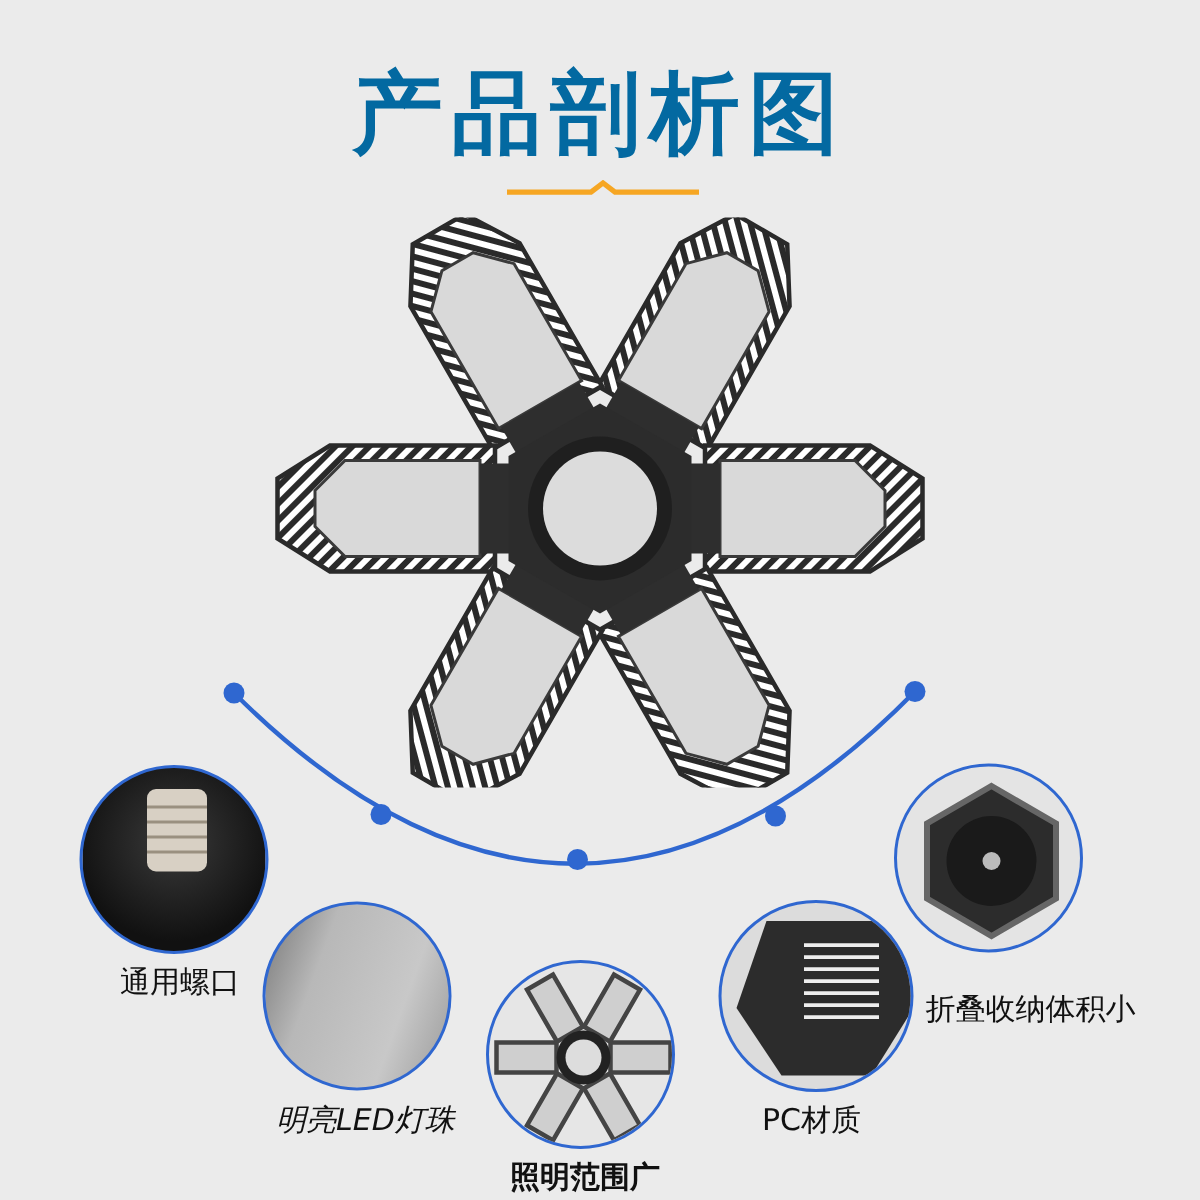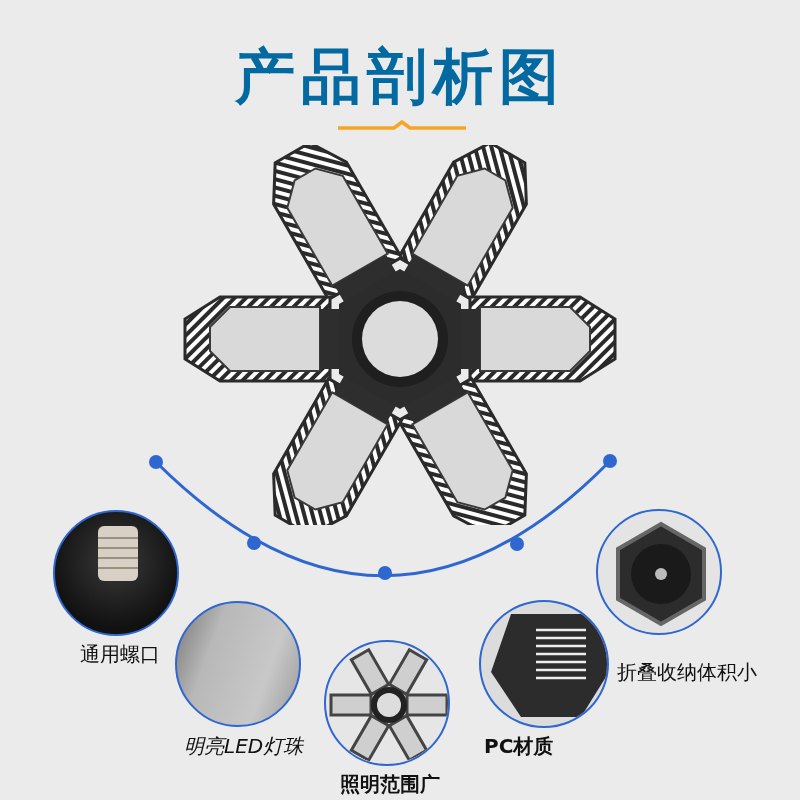--- a/index.html
+++ b/index.html
@@ -94,21 +94,21 @@
       <line x1="55" y1="28" x2="105" y2="28"></line>
         <line x1="55" y1="36" x2="105" y2="36"></line>
         <line x1="55" y1="44" x2="105" y2="44"></line>
         <line x1="55" y1="52" x2="105" y2="52"></line>
         <line x1="55" y1="60" x2="105" y2="60"></line>
         <line x1="55" y1="68" x2="105" y2="68"></line>
         <line x1="55" y1="76" x2="105" y2="76"></line>
     </g>
   </svg>
 </div>
-<div class="label" style="left:484px;top:733px;font-weight:bold;">PC材质</div>
+<div class="label" style="left:508px;top:733px;">PC材质</div>
 
 <div class="circle" style="left:596px;top:509px;width:126px;height:126px;background:#e4e4e4;">
   <svg width="126" height="126" viewBox="-63 -63 126 126">
     <polygon points="0,-50 43,-25 43,25 0,50 -43,25 -43,-25" fill="#2c2c2c" stroke="#666" stroke-width="4"></polygon>
     <circle r="30" fill="#1a1a1a"></circle>
       <circle r="6" fill="#bbb"></circle>
   </svg>
 </div>
 <div class="label" style="left:617px;top:641px;margin-top:18px;">折叠收纳体积小</div>
 

